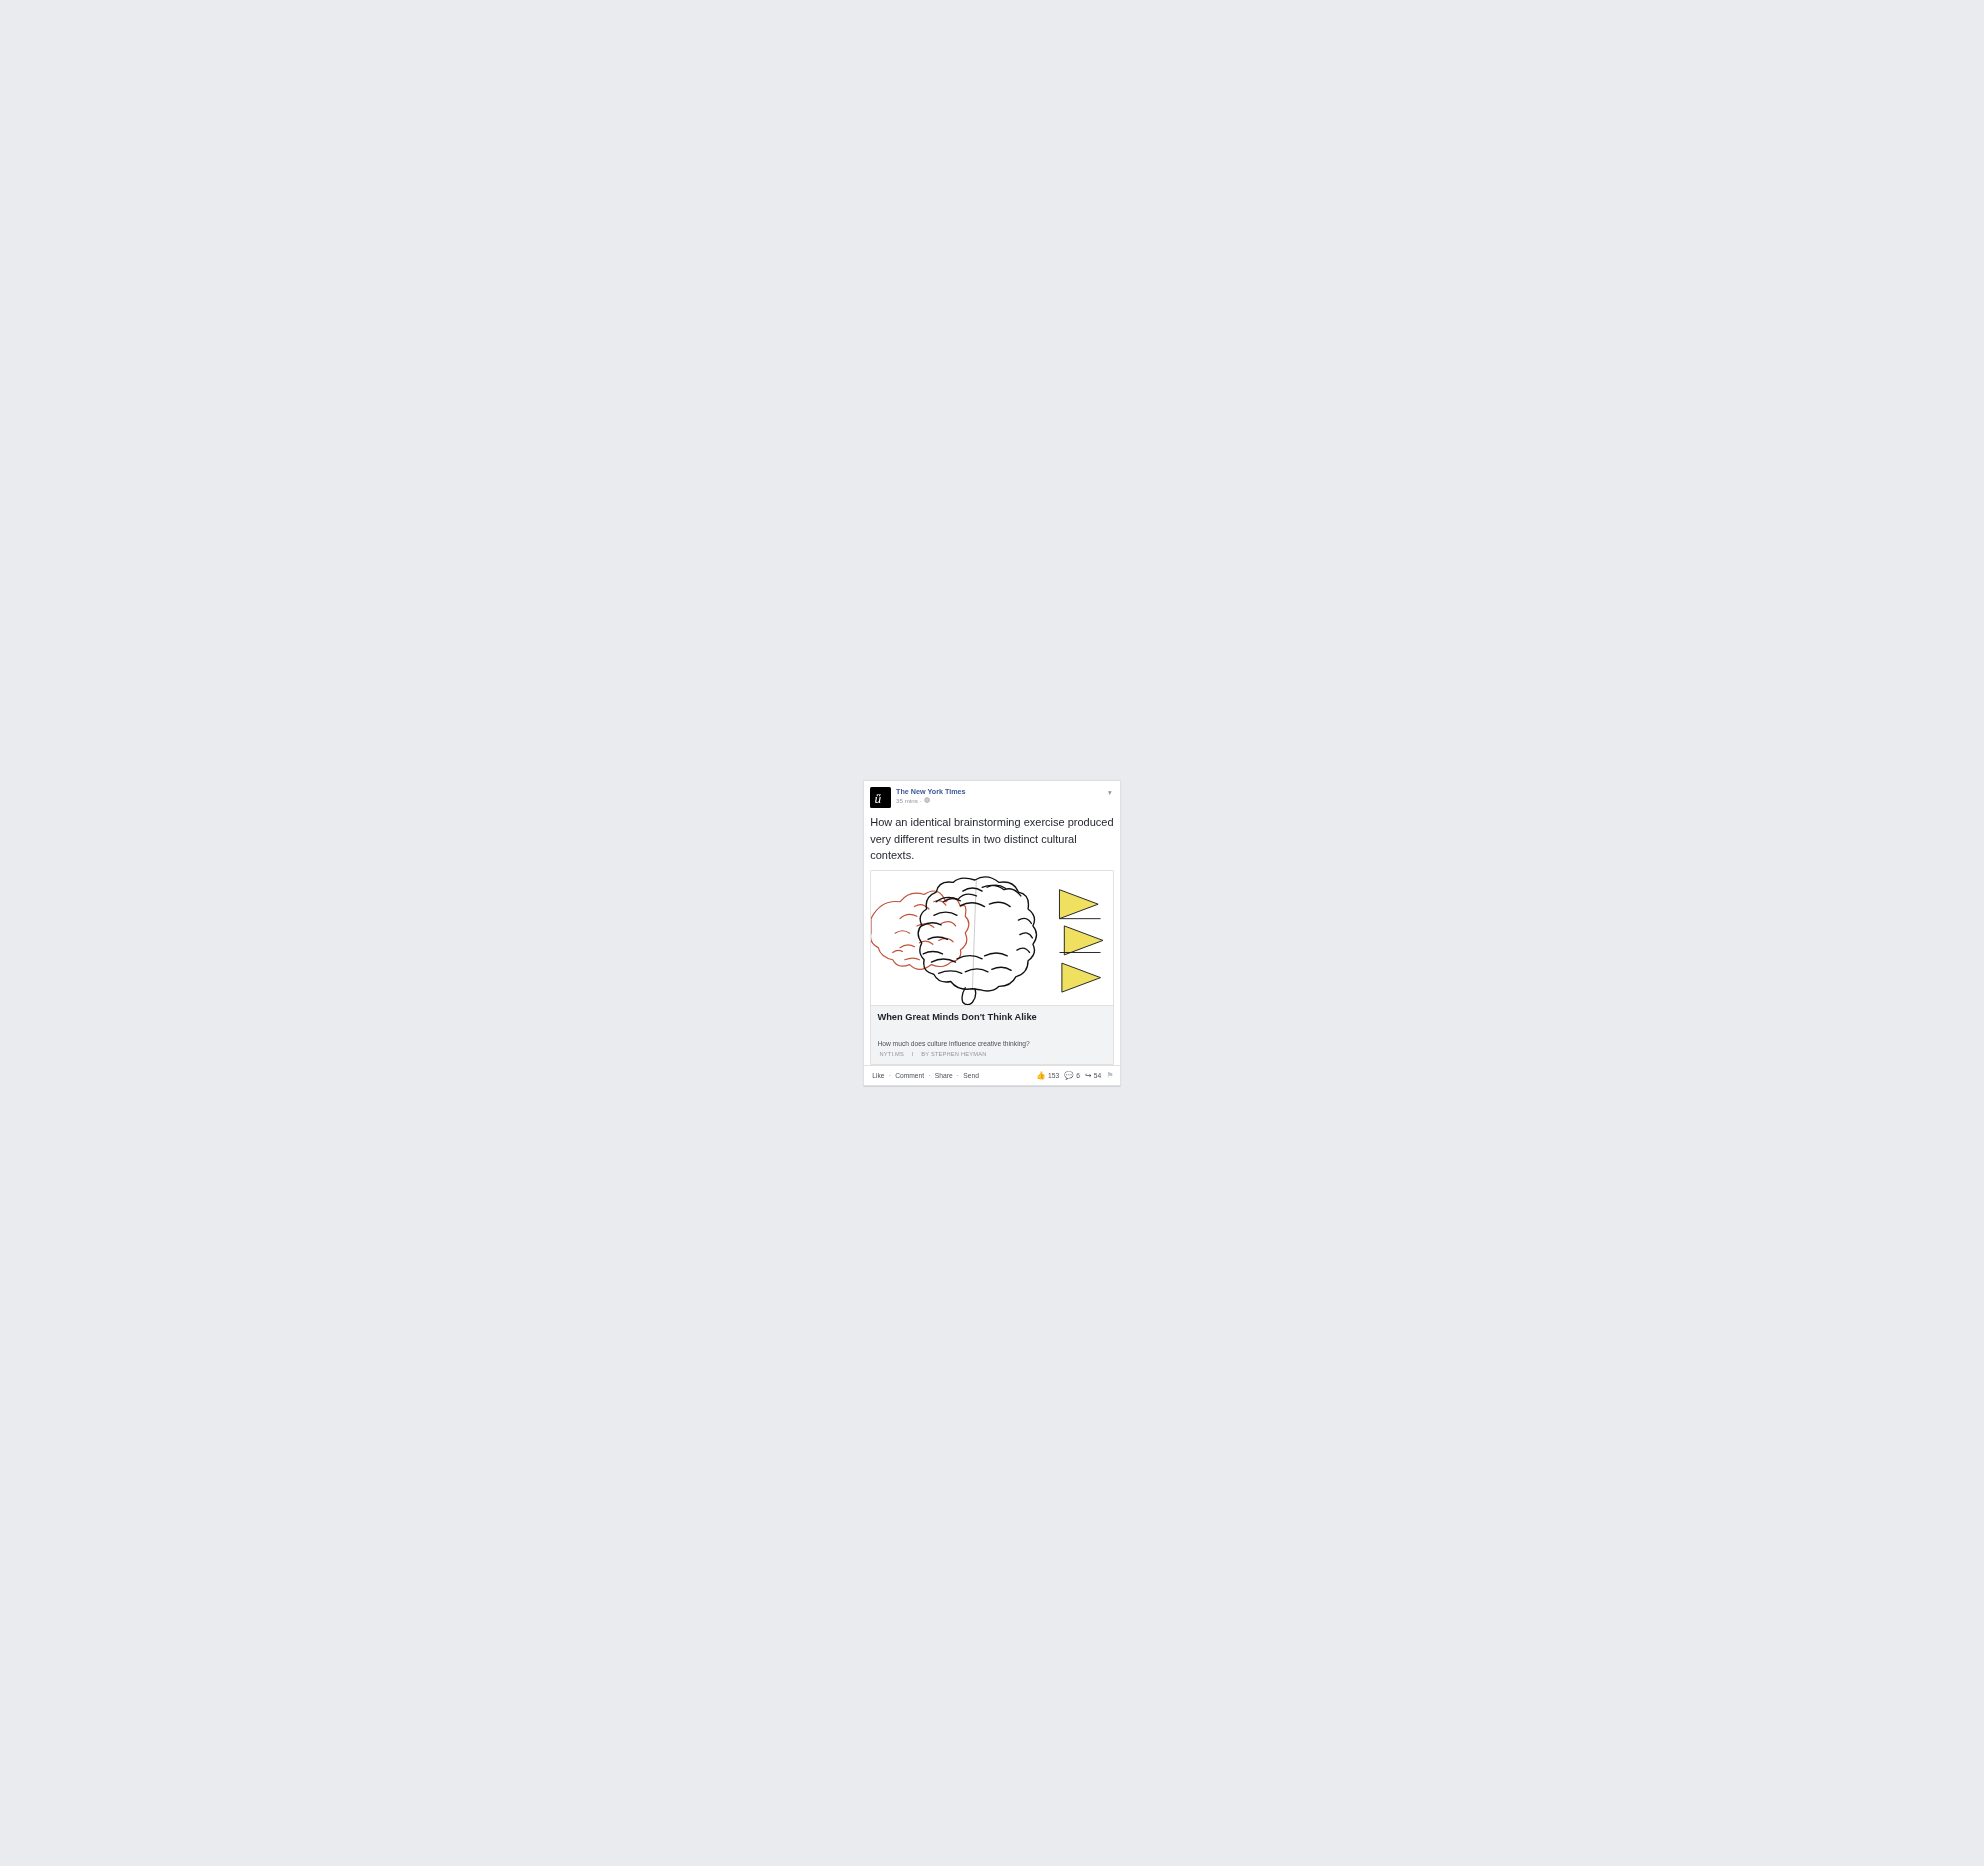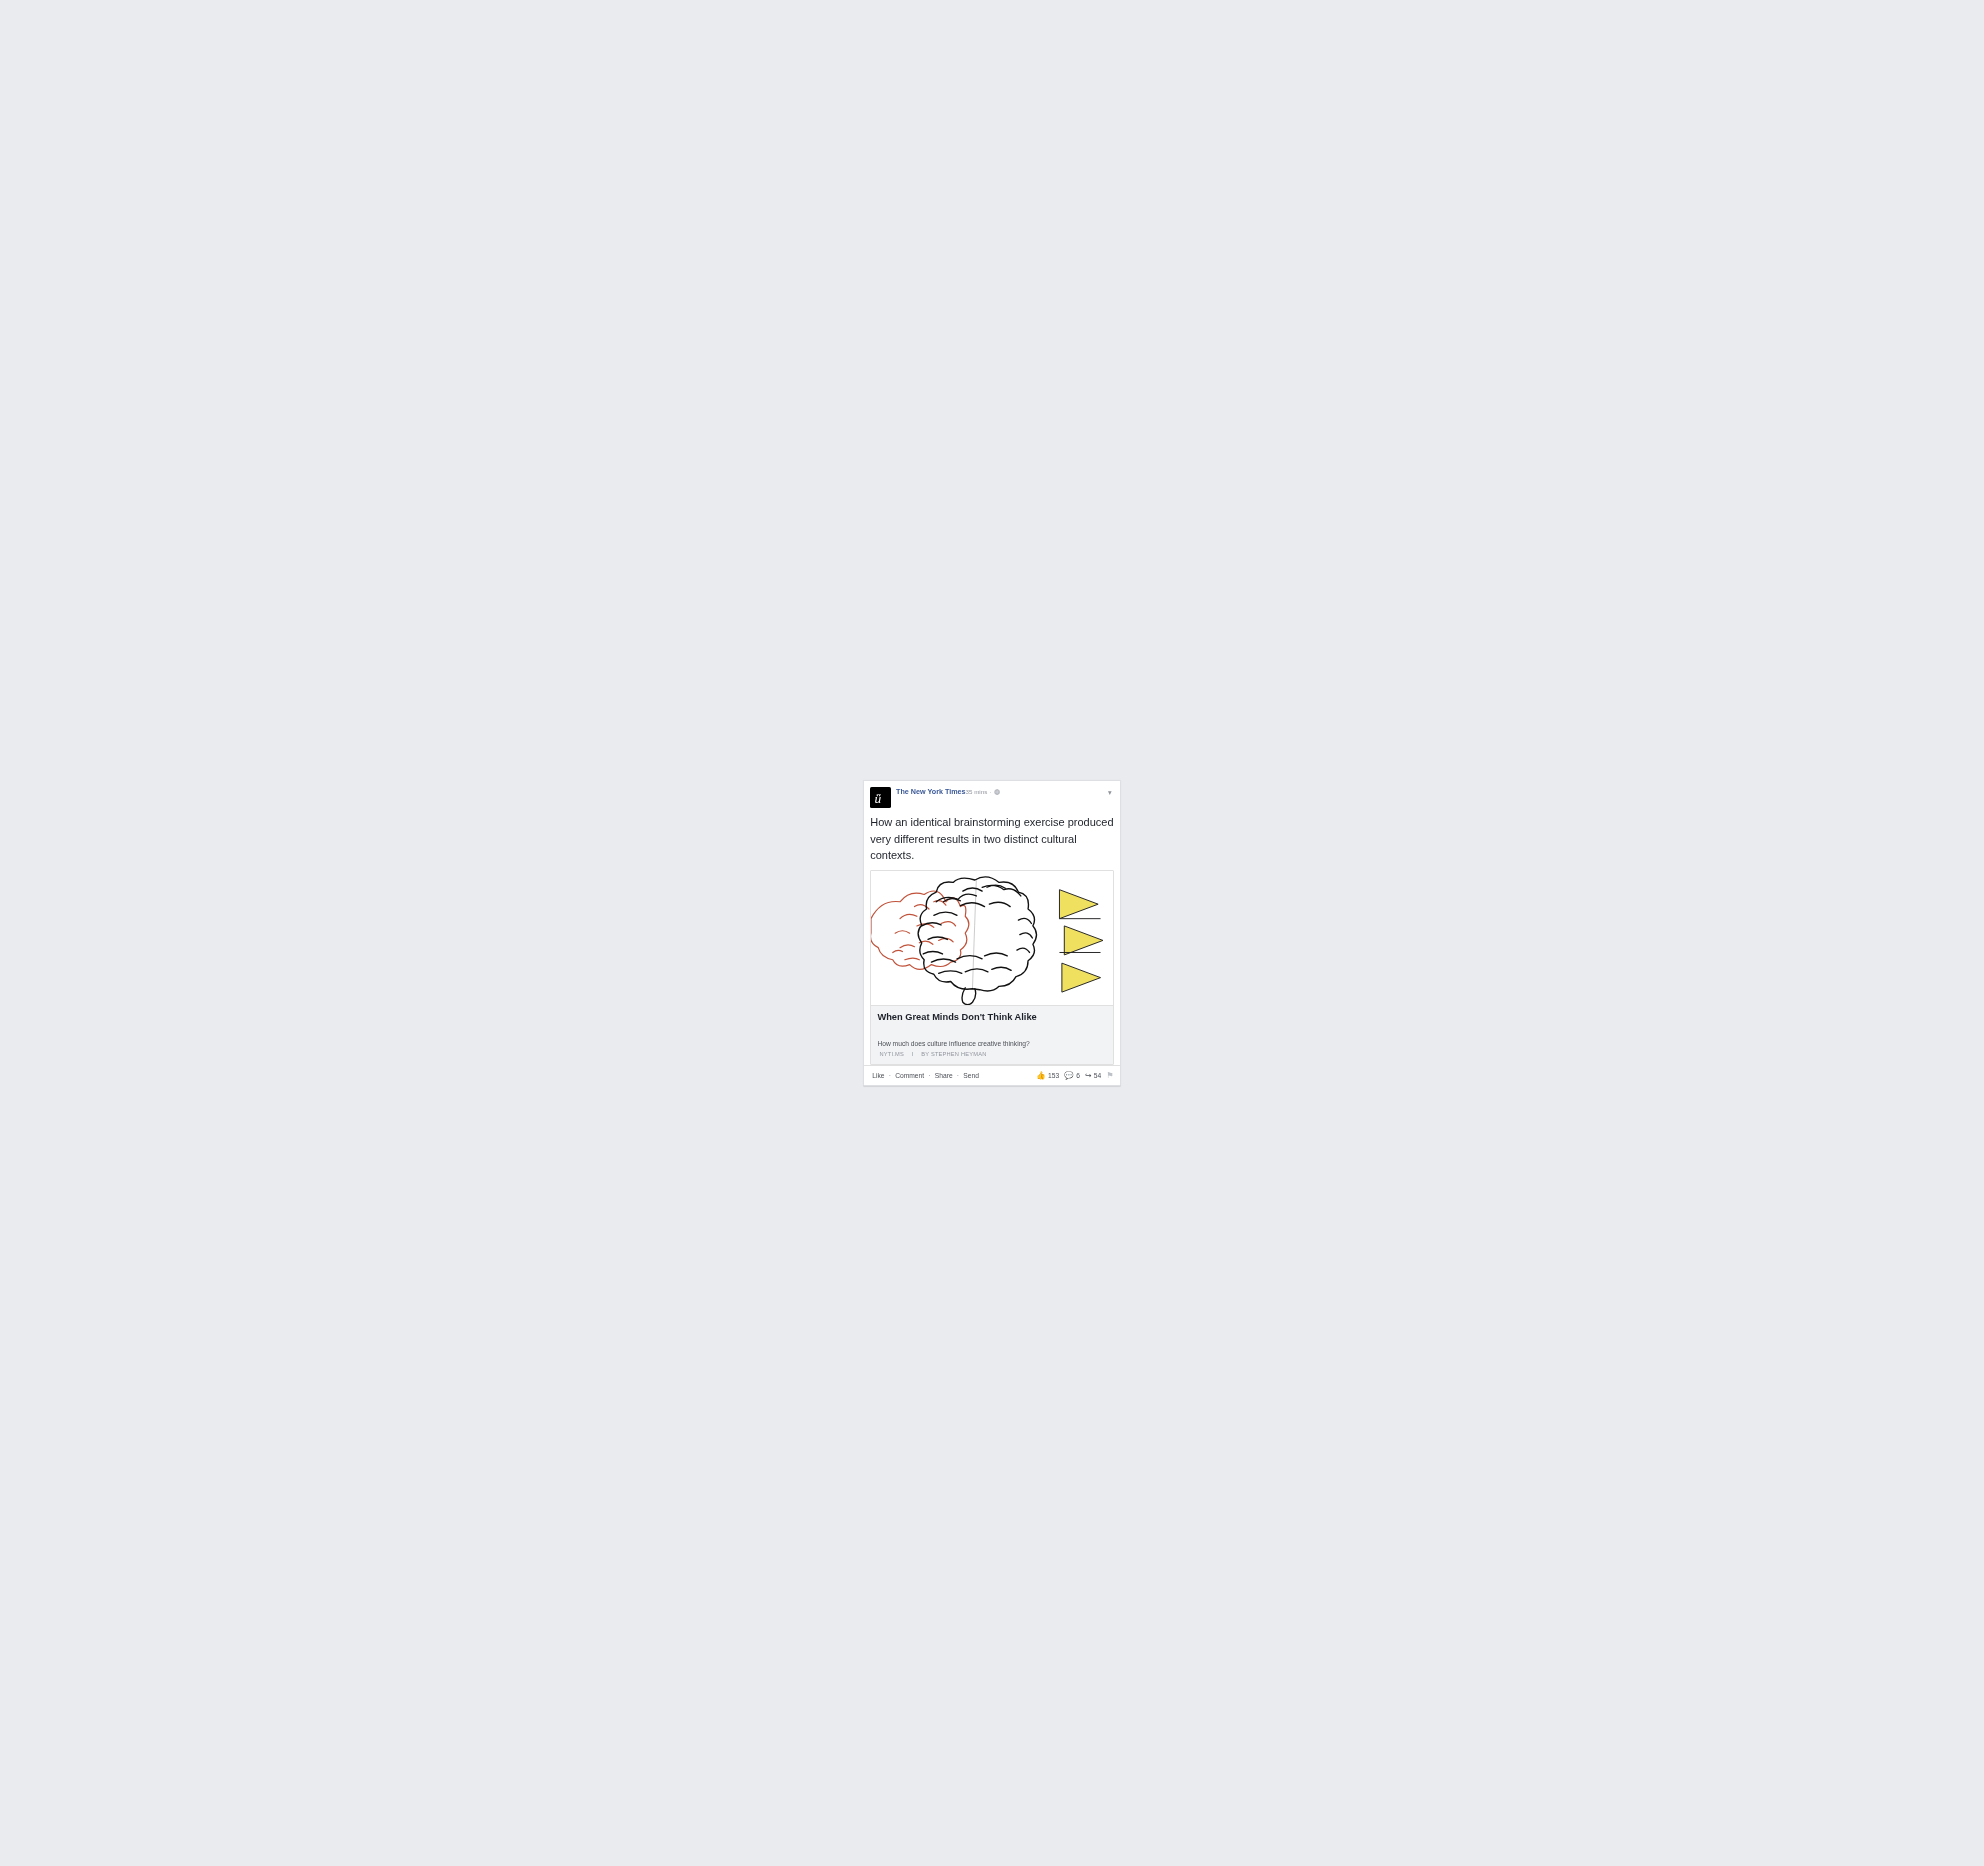--- a/index.html
+++ b/index.html
@@ -41,21 +41,21 @@
       background: #000;
       border-radius: 1.6px;
       display: flex;
       align-items: center;
       justify-content: center;
       flex-shrink: 0;
     }
 
     .header-info {
       display: flex;
-      flex-direction: row;
+      flex-direction: column;
     }
 
     .page-name {
       font-size: 7.2px;
       font-weight: bold;
       color: #3b5998;
       line-height: 1.3;
       cursor: pointer;
     }
 

